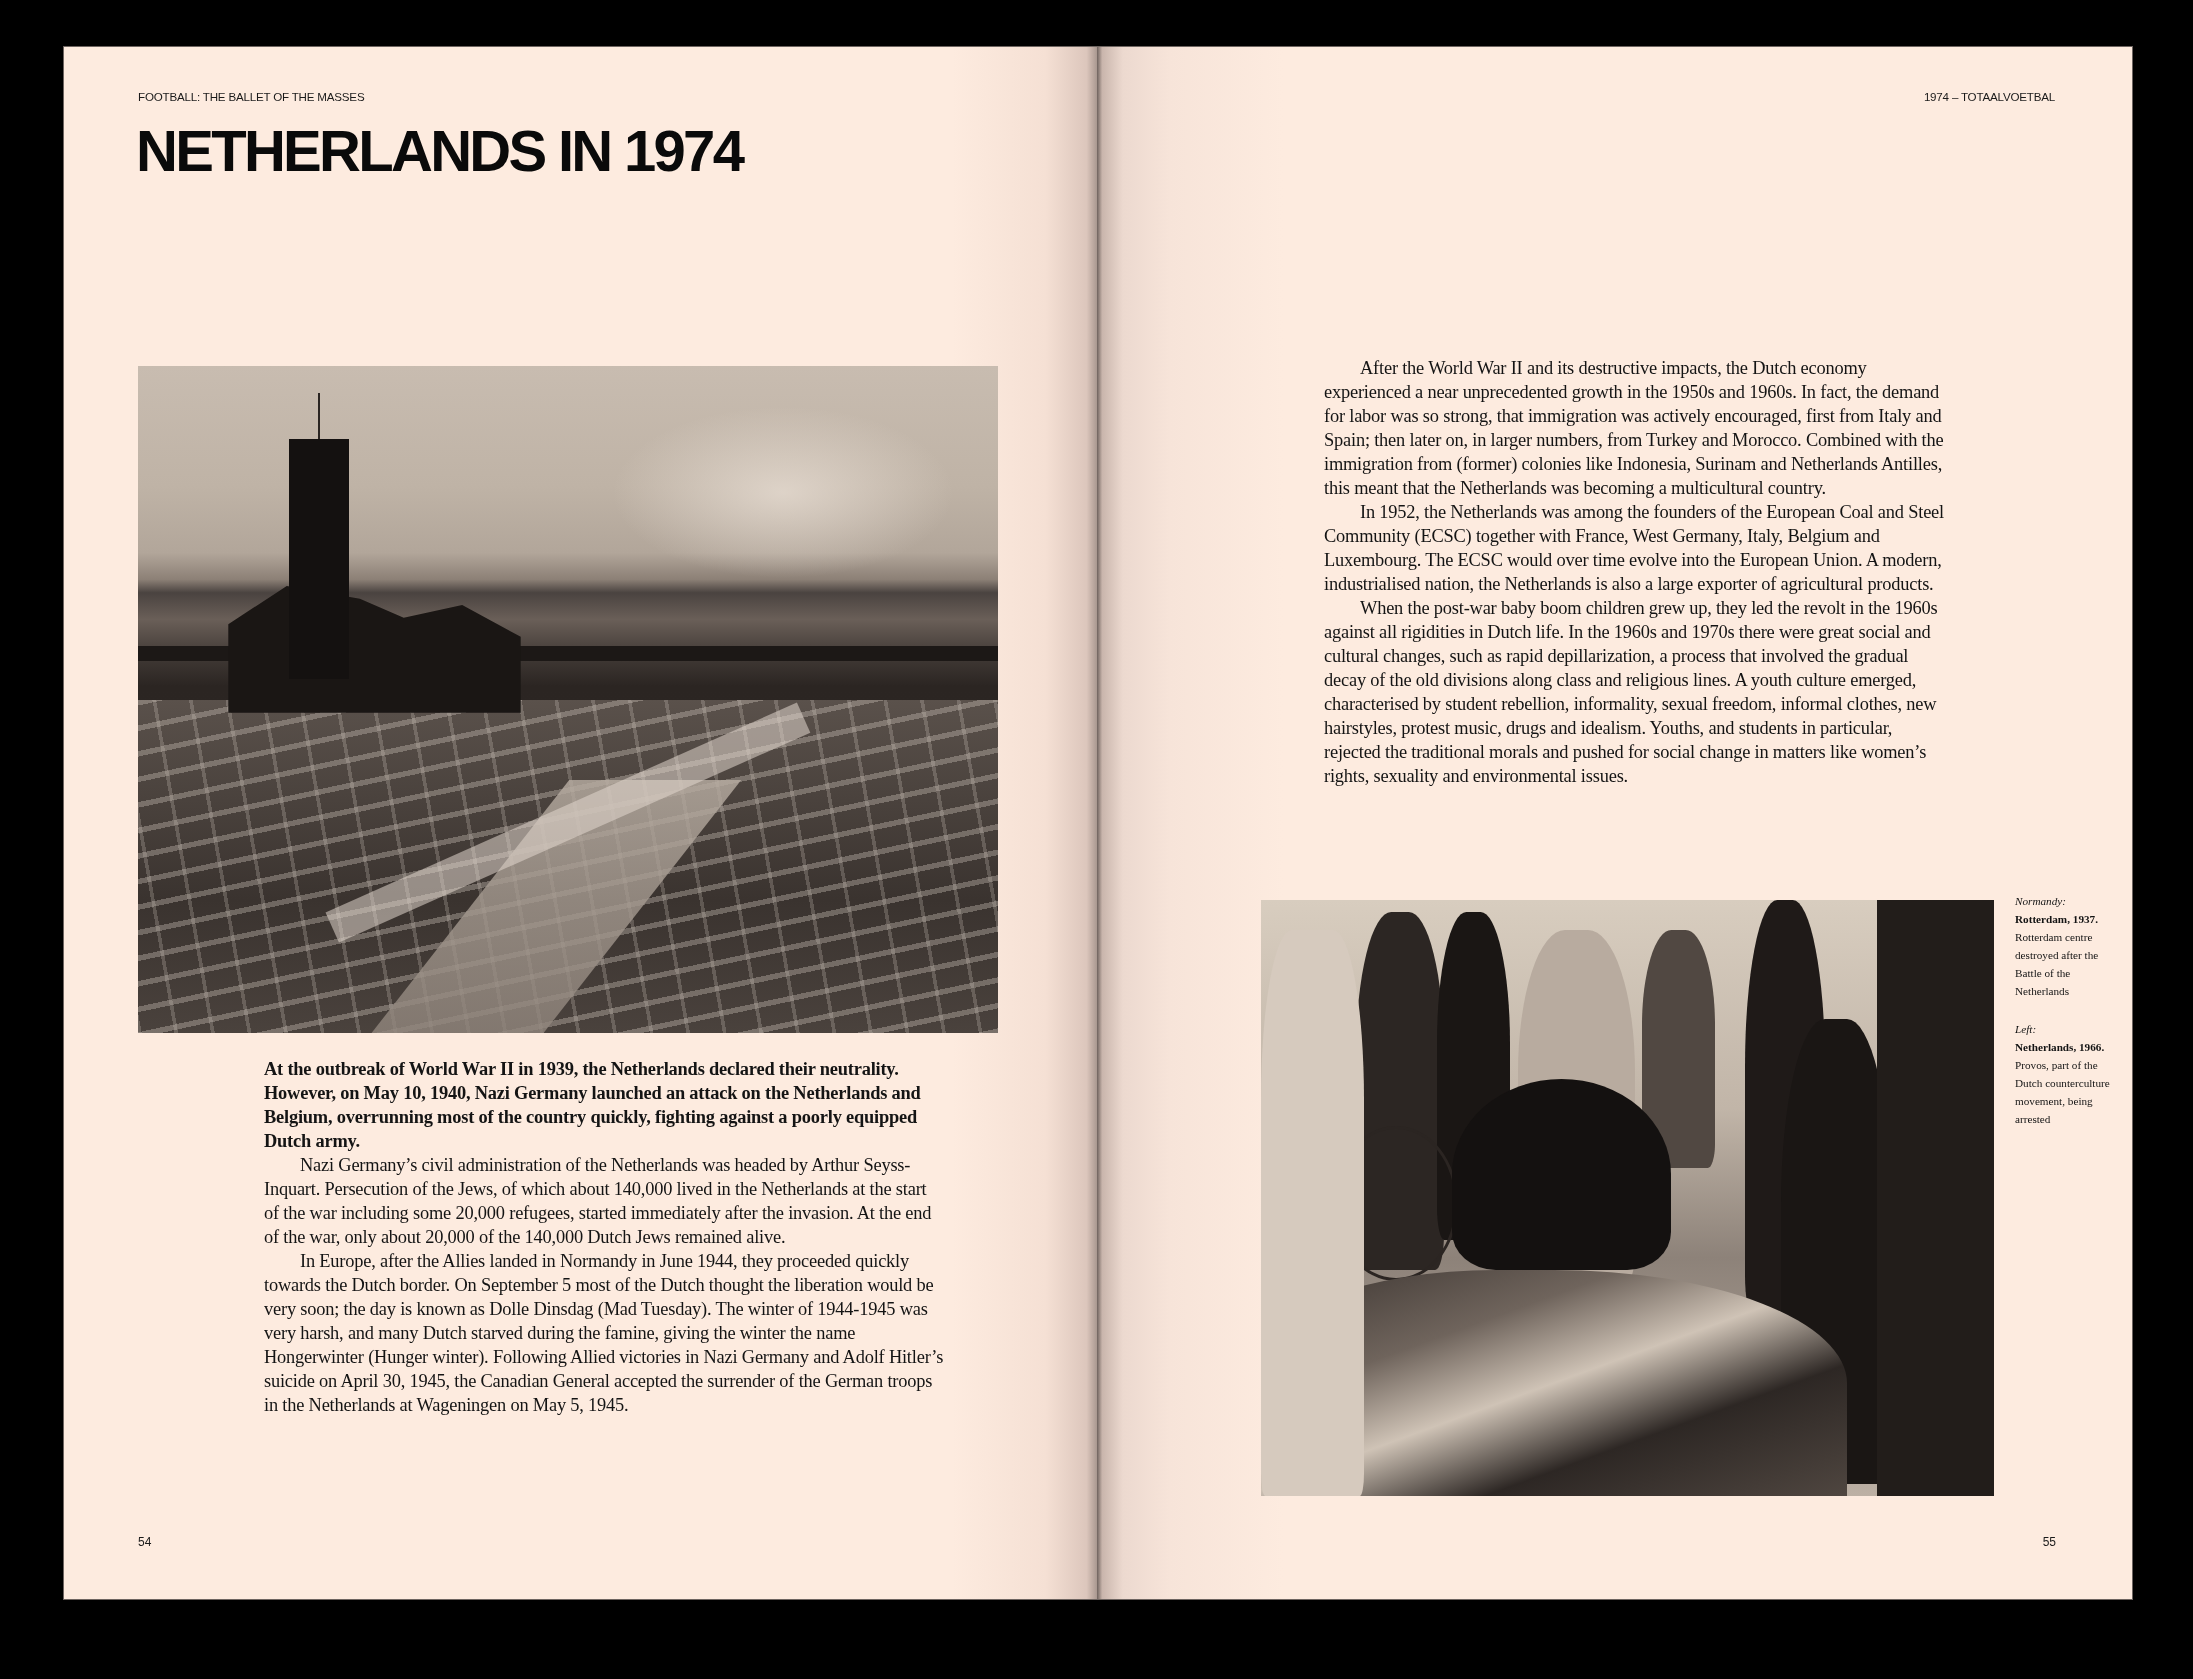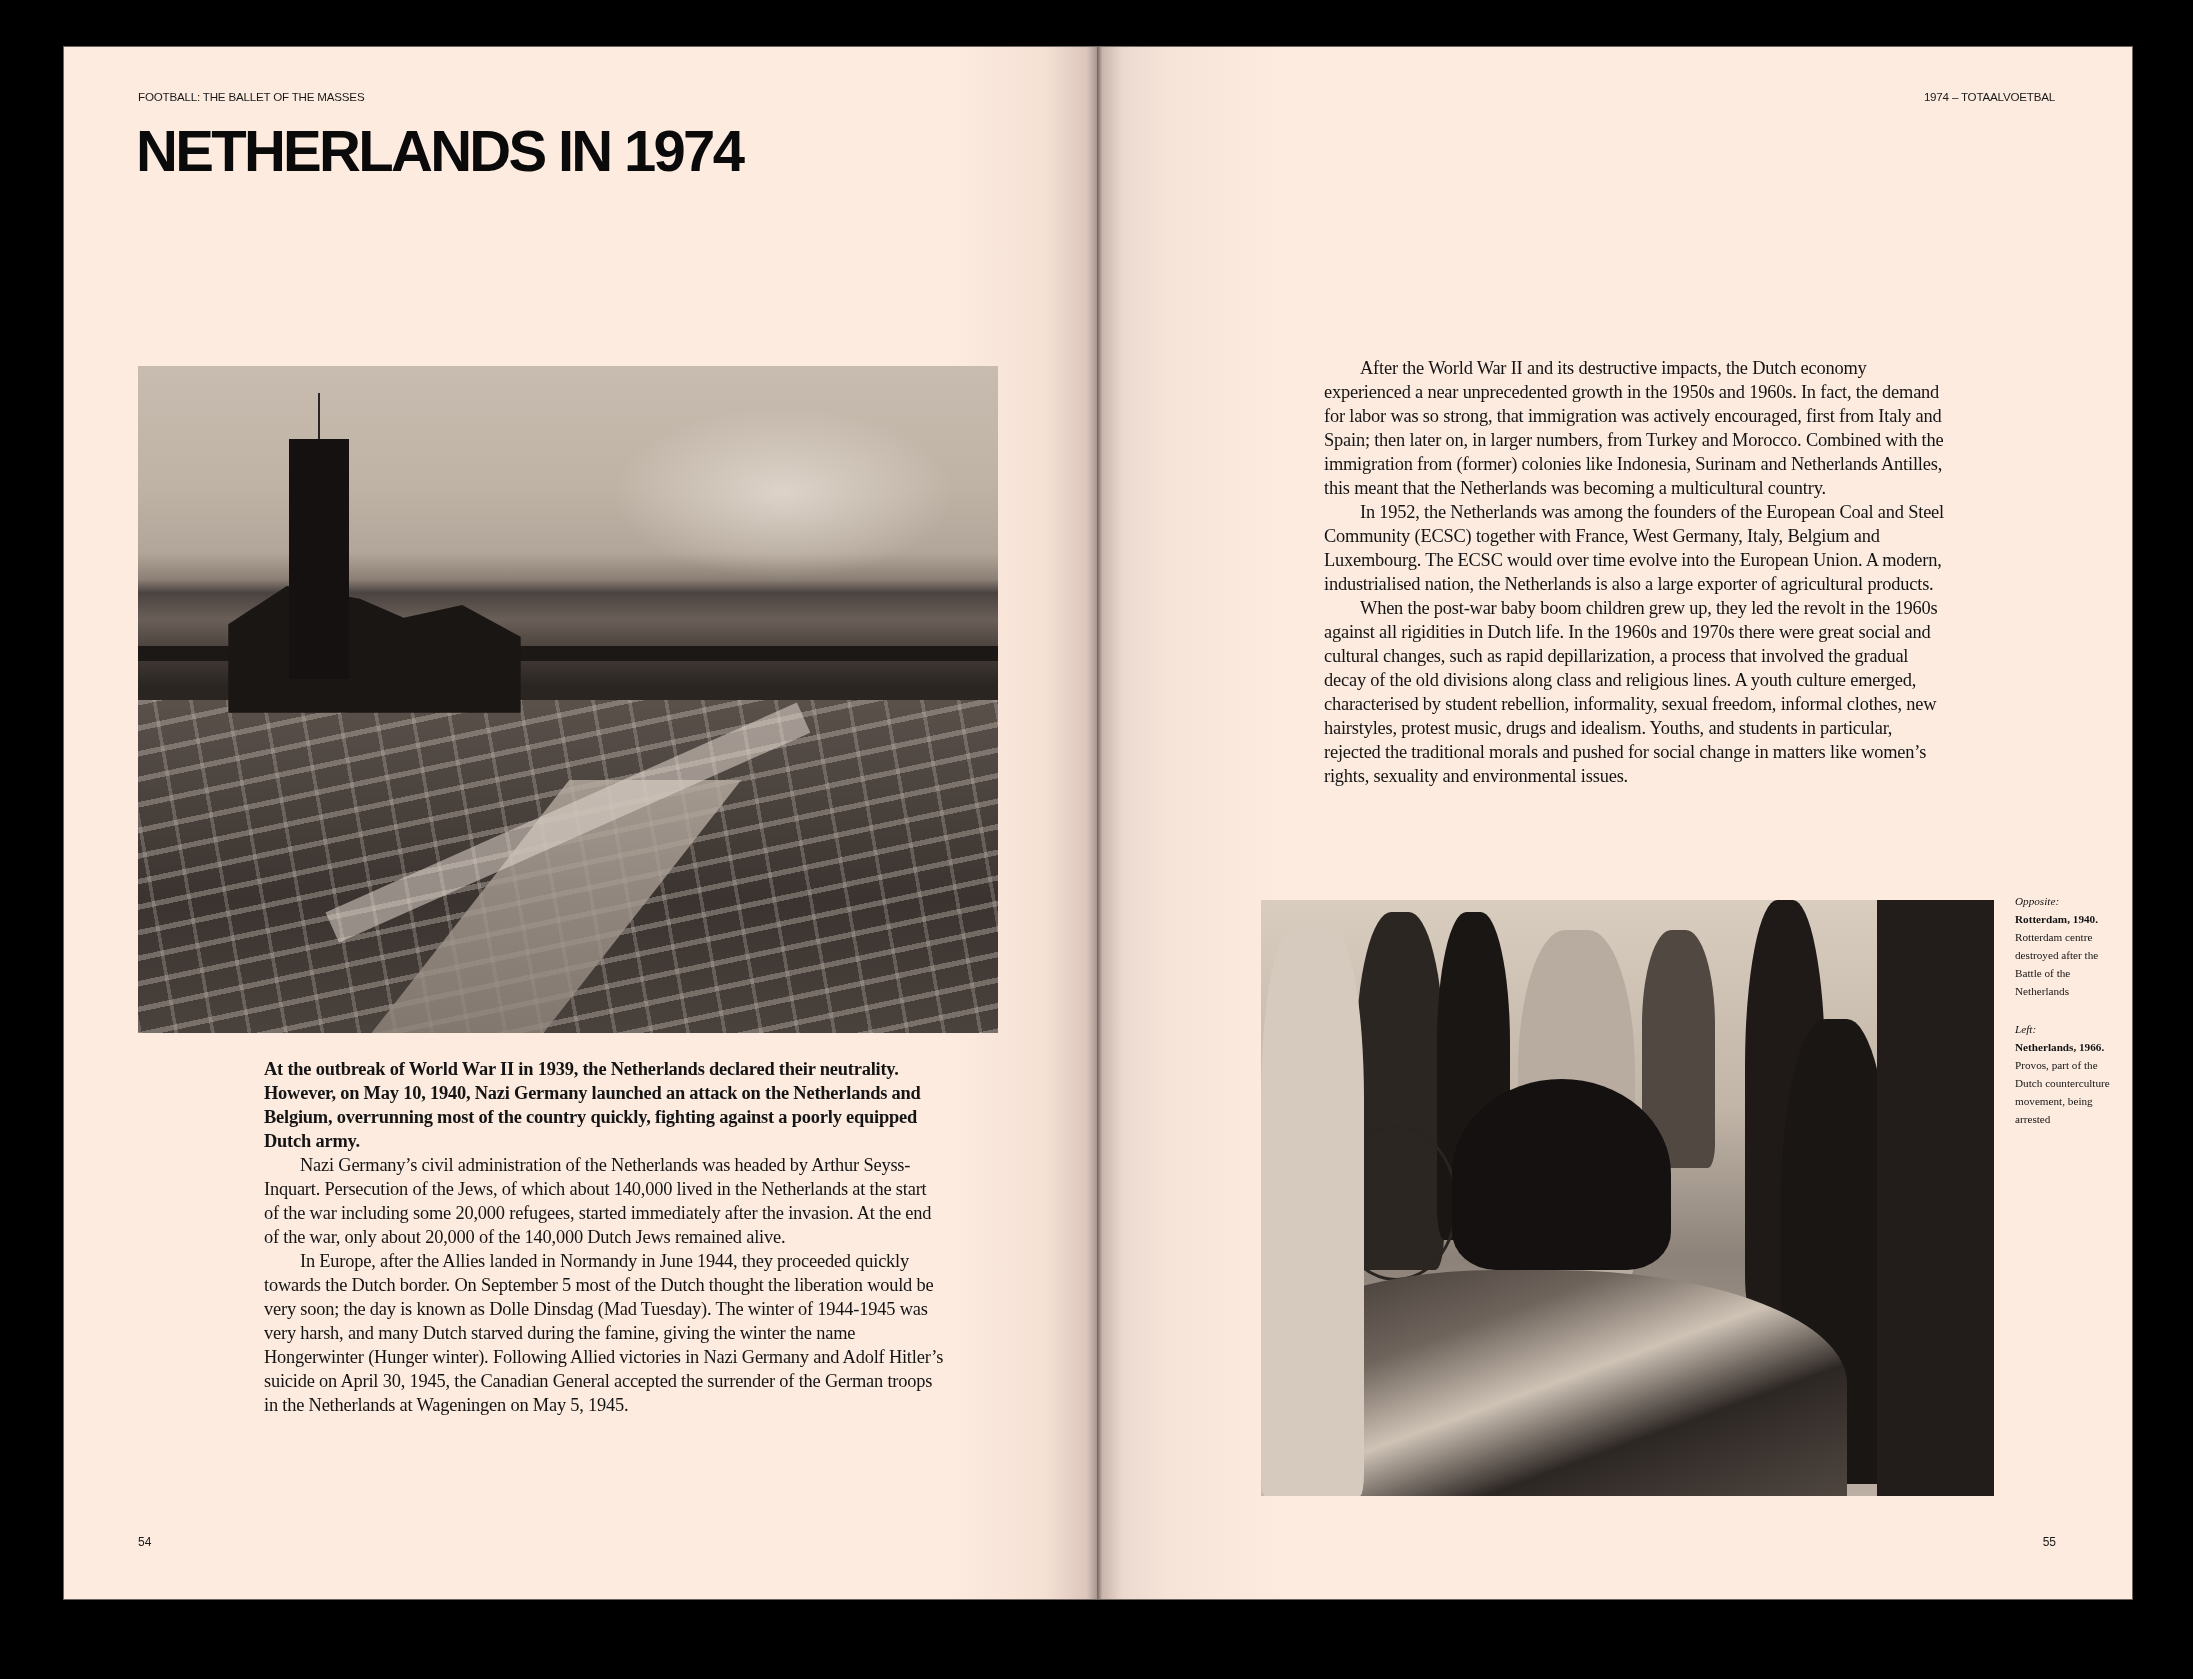--- a/index.html
+++ b/index.html
@@ -213,22 +213,22 @@
       <div class="figure f6"></div>
       <div class="wheel"></div>
       <div class="figure police1"></div>
       <div class="figure police2"></div>
       <div class="pile"></div>
       <div class="figure f7"></div>
       <div class="figure f1"></div>
     </div>
 
     <div class="caption caption-opposite" style="left: 918px;">
-      <span class="cap-label">Opposite:</span>
-      <span class="cap-bold">Rotterdam, 1940.</span>
+      <span class="cap-label">Normandy:</span>
+      <span class="cap-bold">Rotterdam, 1937.</span>
       <span>Rotterdam centre destroyed after the Battle of the Netherlands</span>
     </div>
 
     <div class="caption caption-left" style="left: 918px;">
       <span class="cap-label">Left:</span>
       <span class="cap-bold">Netherlands, 1966.</span>
       <span>Provos, part of the Dutch counterculture movement, being arrested</span>
     </div>
 
     <div class="folio">55</div>

